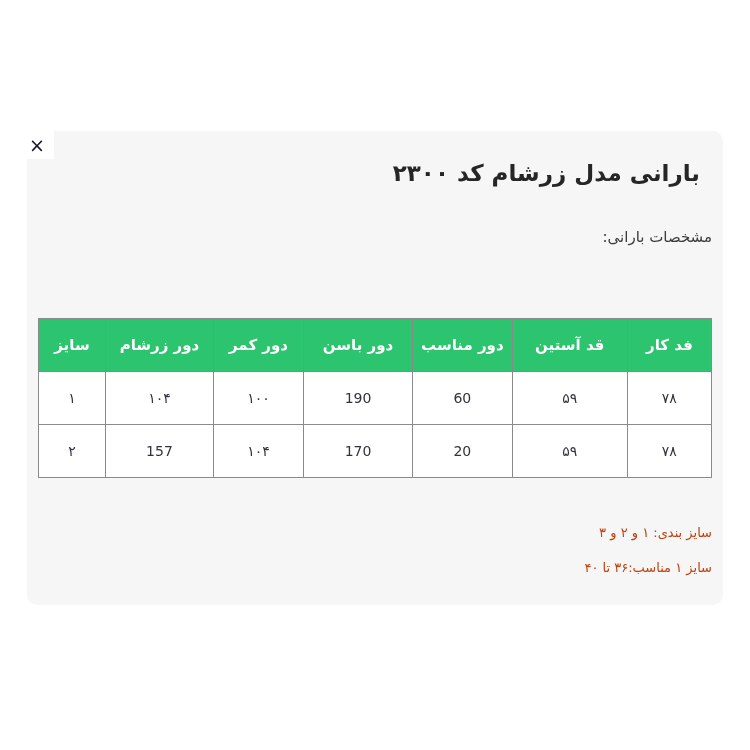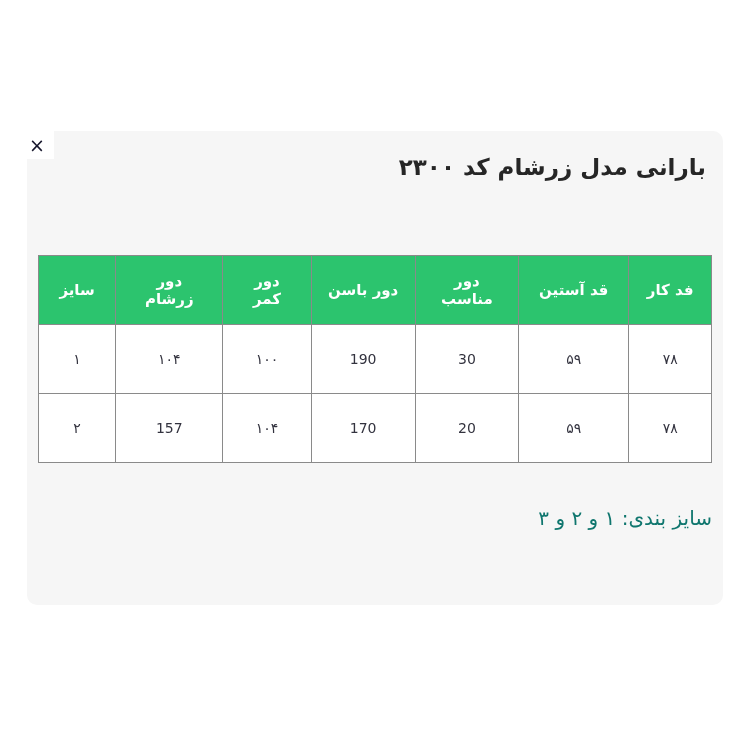--- a/index.html
+++ b/index.html
@@ -39,21 +39,21 @@
     line-height: 17px;
     padding-left: 2px;
     color: #15152b;
     font-family: "DejaVu Sans", sans-serif;
   }
   .panel-content {
     direction: rtl;
     padding: 0 11px 0 11px;
   }
   .product-title {
-    margin: 6px;
+    margin: 12px;
     padding-top: 15px;
     text-align: right;
     font-size: 23px;
     line-height: 31px;
     font-weight: 700;
     color: #262626;
   }
   .spec-heading {
     margin-top: 39px;
     text-align: right;
@@ -66,21 +66,21 @@
     margin-top: 72px;
     border-collapse: collapse;
     background: #ffffff;
     border: 1px solid #7d7d7d;
   }
   table.size-table th,
   table.size-table td {
     border: 1px solid #8a8a8a;
     text-align: center;
     vertical-align: middle;
-    padding: 16px;
+    padding: 8px;
   }
   table.size-table th {
     background: #2cc46e;
     color: #ffffff;
     font-size: 15px;
     font-weight: 700;
     height: 36px;
   }
   table.size-table td {
     height: 36px;
@@ -94,72 +94,74 @@
   table.size-table th:nth-child(3), table.size-table td:nth-child(3) { width: 96px; }
   table.size-table th:nth-child(4), table.size-table td:nth-child(4) { width: 114px; }
   table.size-table th:nth-child(5), table.size-table td:nth-child(5) { width: 92px; }
   table.size-table th:nth-child(6), table.size-table td:nth-child(6) { width: 109px; }
   table.size-table th:nth-child(7), table.size-table td:nth-child(7) { width: 56px; }
   .notes {
     margin-top: 45px;
   }
   .note-line {
     text-align: right;
-    font-size: 20px;
+    font-size: 13px;
     line-height: 20px;
     margin-bottom: 15px;
-    color: #0f766e;
+    color: #c2410c;
   }
 </style>
 </head>
 <body>
 
 <div class="detail-panel">
 
   <button class="close-box">
     <span class="close-x">×</span>
   </button>
 
   <div class="panel-content">
 
     <h1 class="product-title">بارانی مدل زرشام کد ۲۳۰۰</h1>
 
+    <div class="spec-heading">مشخصات بارانی:</div>
 
     <table class="size-table" dir="rtl">
       <thead>
         <tr id="size-table-head-row">
             <th>فد کار</th>
             <th>قد آستین</th>
             <th>دور مناسب</th>
             <th>دور باسن</th>
             <th>دور کمر</th>
             <th>دور زرشام</th>
             <th>سایز</th>
           </tr>
       </thead>
       <tbody id="size-table-body">
           <tr>
             <td>۷۸</td>
             <td>۵۹</td>
-            <td>30</td>
+            <td>60</td>
             <td>190</td>
             <td>۱۰۰</td>
             <td>۱۰۴</td>
             <td>۱</td>
           </tr>
           <tr>
             <td>۷۸</td>
             <td>۵۹</td>
             <td>20</td>
             <td>170</td>
             <td>۱۰۴</td>
             <td>157</td>
             <td>۲</td>
           </tr>
         </tbody>
     </table>
 
     <div class="notes" id="notes-block">
         <div class="note-line">سایز بندی: ۱ و ۲ و ۳</div>
+        <div class="note-line">سایز ۱ مناسب:۳۶ تا ۴۰</div>
       </div>
 
   </div>
 </div>
 
 </body></html>

